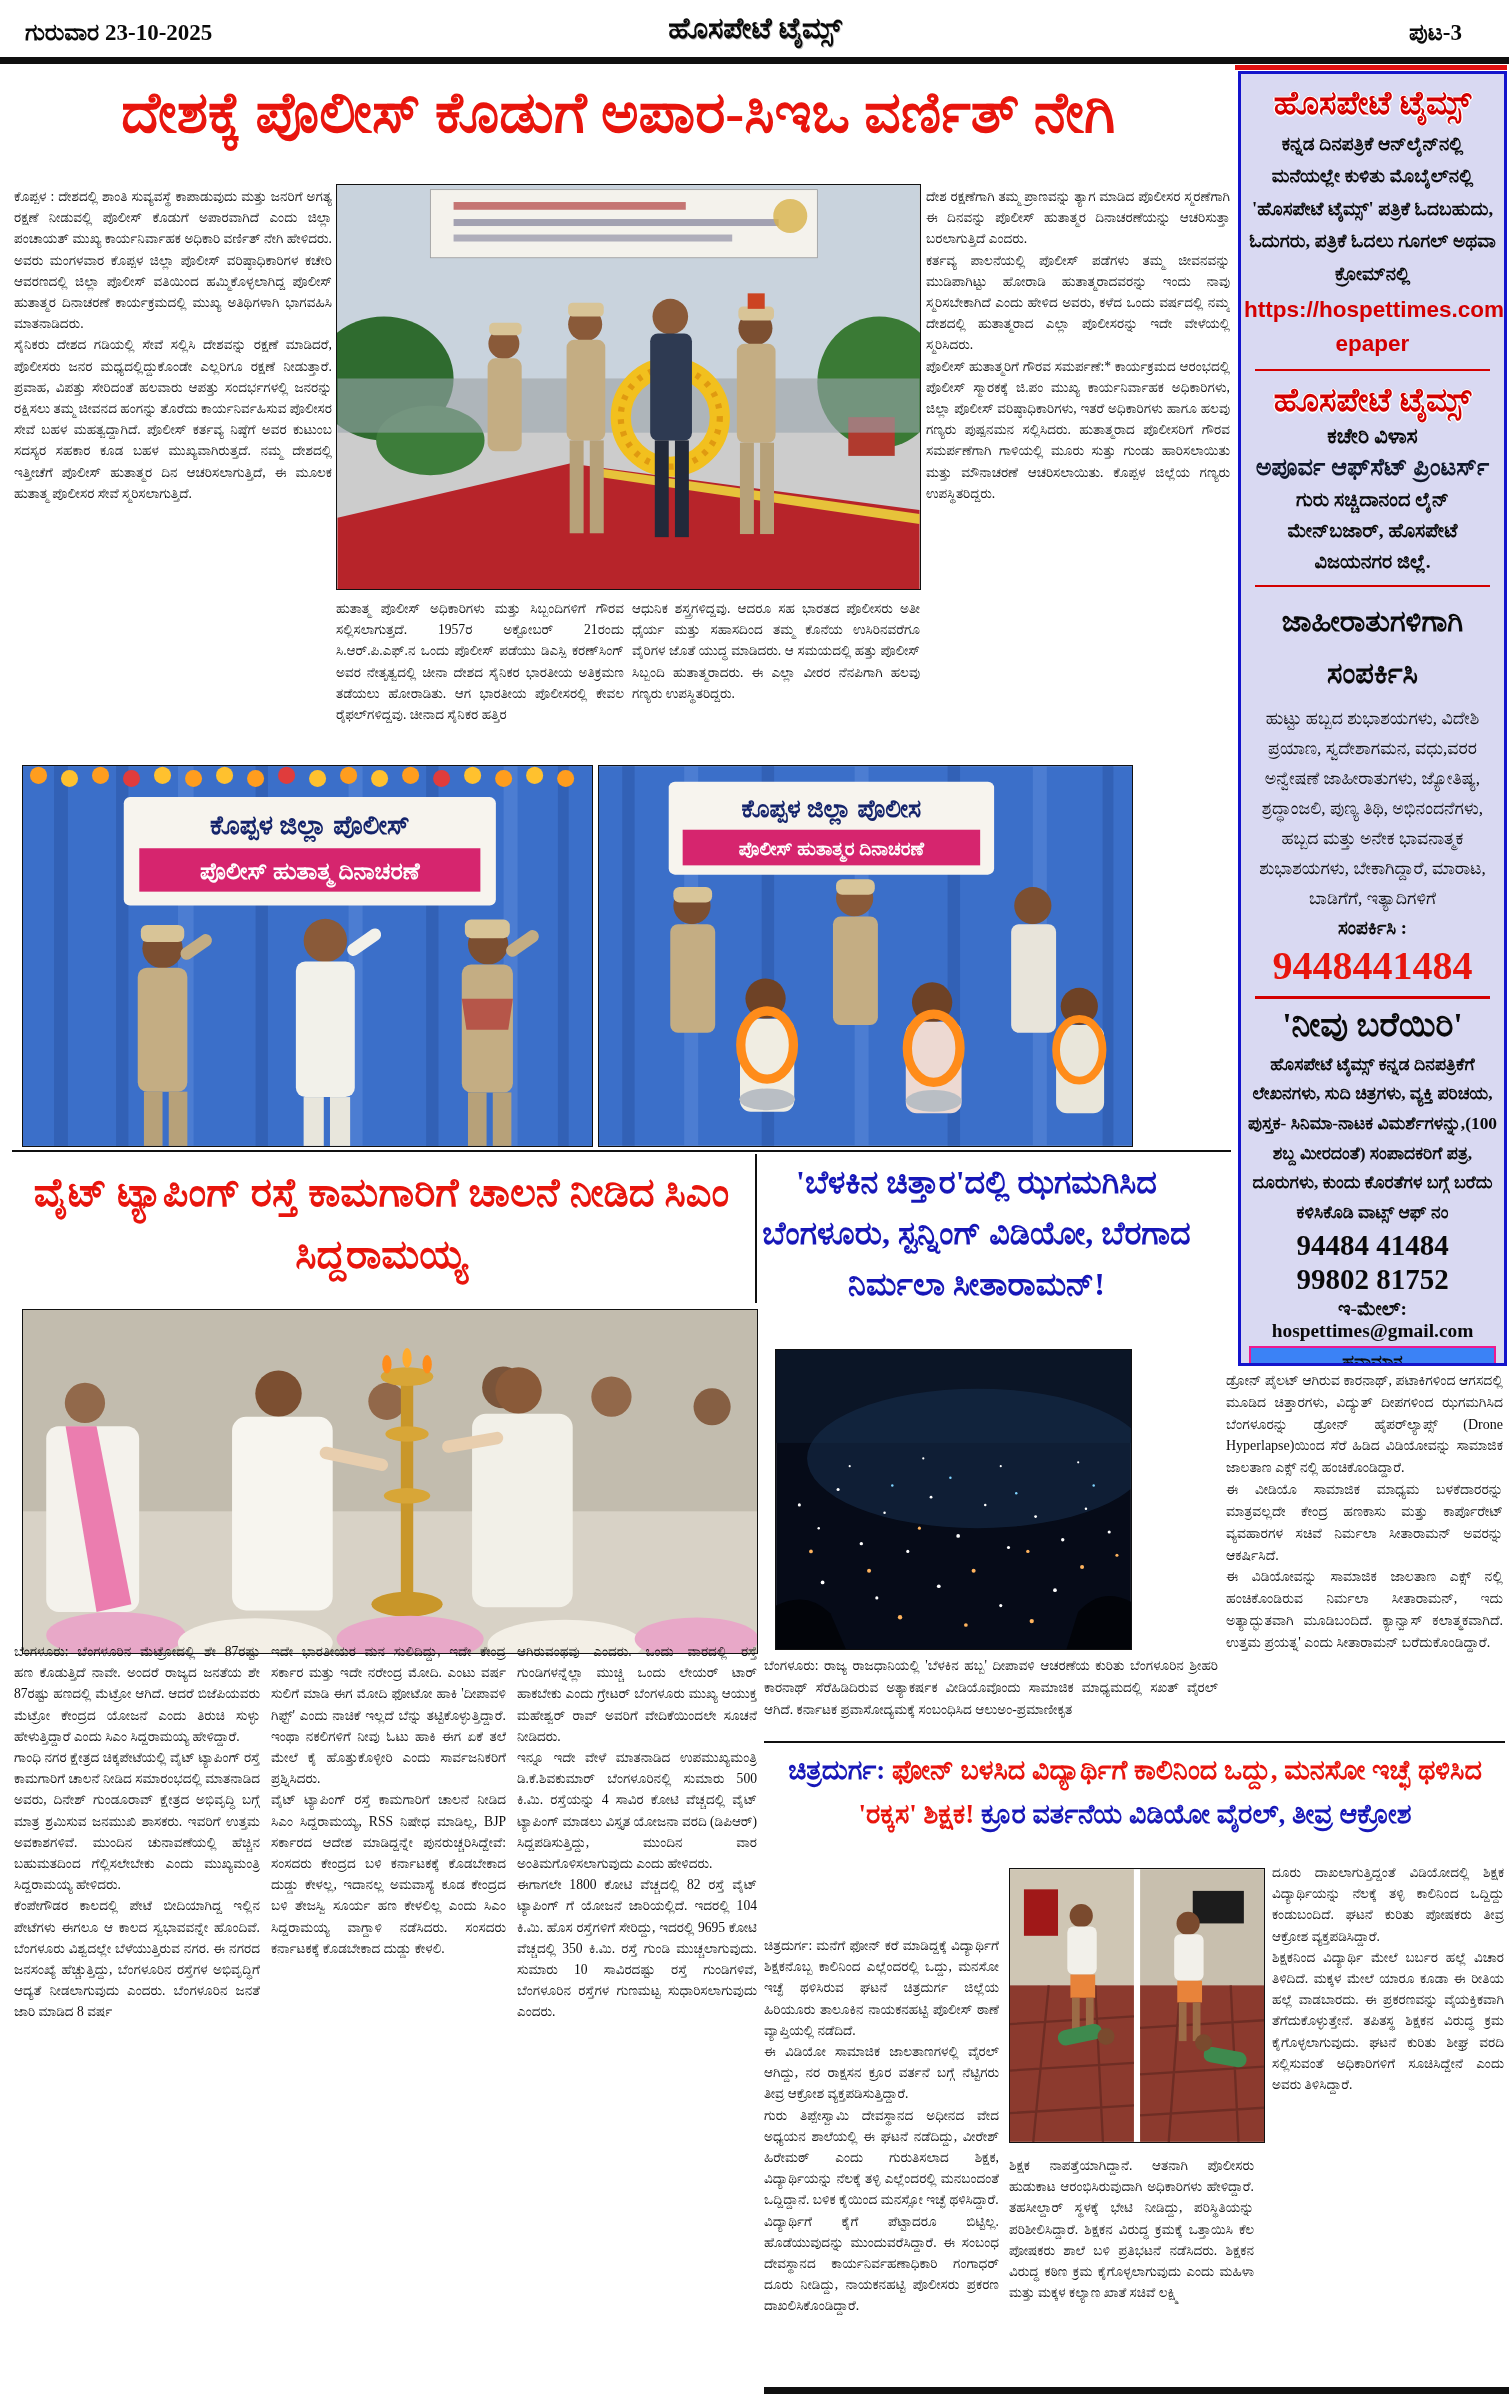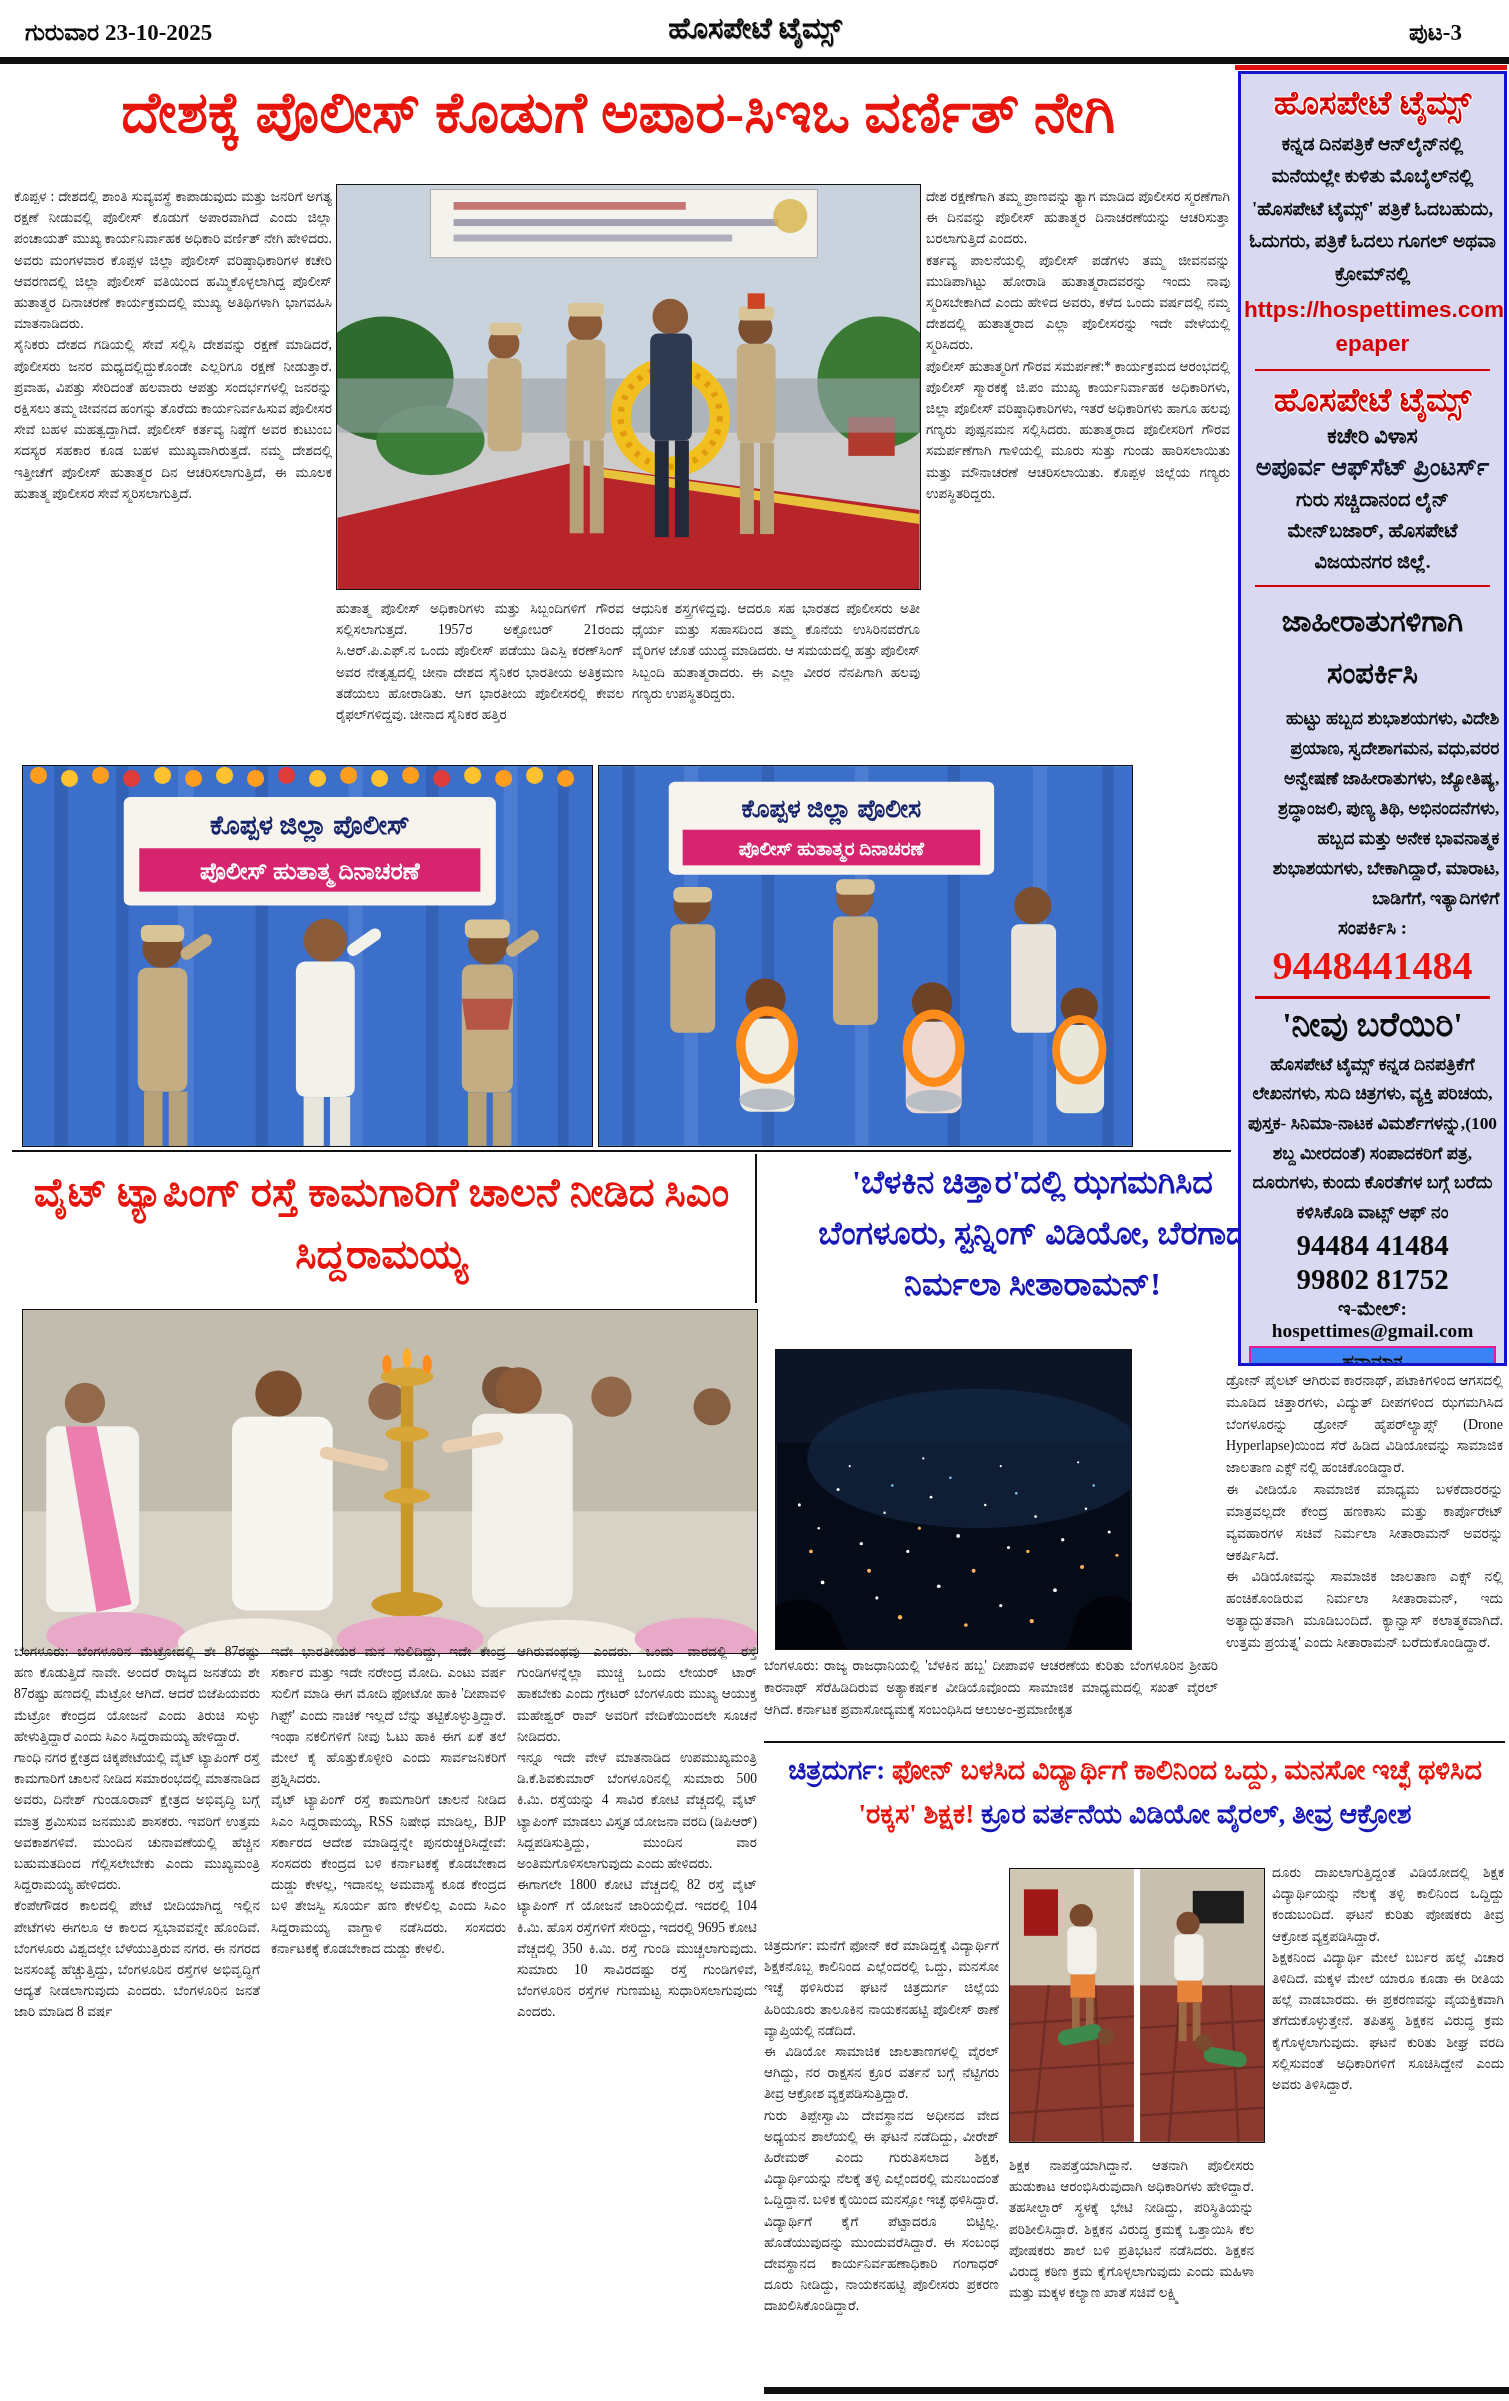--- a/index.html
+++ b/index.html
@@ -10,40 +10,40 @@
   .rule{position:absolute;background:#101010;}
   .red-rule{background:#d40000;height:2.3px;margin:7.7px 14px;}
   .hd-date{position:absolute;left:25px;top:20px;font-size:23px;font-weight:bold;}
   .hd-mast{position:absolute;left:50%;transform:translateX(-50%);top:12.4px;font-size:29px;
            font-weight:bold;text-shadow:0.8px 0.8px 0 #bbb;}
   .hd-page{position:absolute;right:48px;top:20px;font-size:23px;font-weight:bold;}
   .headline1{position:absolute;left:7.7px;top:73px;width:1221px;text-align:center;
              font-size:57px;font-weight:bold;color:#e8150d;line-height:1.4;}
   .headline2{position:absolute;left:15.5px;top:1162px;width:732px;text-align:center;
              font-size:40px;font-weight:bold;color:#e8150d;line-height:1.55;}
-  .headline3{position:absolute;left:800px;top:1157px;width:465px;text-align:center;
+  .headline3{position:absolute;left:744px;top:1157px;width:465px;text-align:center;
              font-size:32px;font-weight:bold;color:#1717b8;line-height:1.6;}
   .headline4{position:absolute;left:764px;top:1749px;width:742px;text-align:center;
              font-size:27px;font-weight:bold;line-height:1.62;}
   .blue{color:#1717b8;} .redtx{color:#e8150d;}
   .photo{position:absolute;border:1.5px solid #111;overflow:hidden;background:#ccc;}
   
   .sidebar{position:absolute;left:1238px;top:71px;width:263px;height:1289px;
            background:#d9d9f2;border:3.1px solid #1414cc;text-align:center;overflow:hidden;}
   .sb-redtop{position:absolute;left:1235px;top:65px;width:272px;height:5.4px;background:#e01010;}
   .sb-logo{font-size:33px;font-weight:bold;color:#d40000;margin:11px 3.1px 4.6px;
            text-shadow:-1.5px 0 #fff,1.5px 0 #fff,0 -1.5px #fff,0 1.5px #fff,0 0 1.5px #a00;}
   .sb-promo{font-size:18.6px;font-weight:bold;line-height:1.75;margin:3.1px 6.2px;}
   .sb-url{font-size:22.5px;font-weight:bold;color:#d40000;line-height:1.5;margin:1.5px 3.1px;
           font-family:"Liberation Sans",sans-serif;white-space:pre-line;}
   .sb-office{font-size:21px;font-weight:bold;margin:4.6px 3.1px;}
   .sb-printer{font-size:24px;font-weight:bold;color:#0f172a;margin:3.1px 1.5px;}
   .sb-addr{font-size:19.4px;font-weight:bold;line-height:1.6;margin:3.1px 6.2px;}
   .sb-adstitle{font-size:29px;font-weight:bold;line-height:1.8;margin:4.6px 1.5px;}
-  .sb-adsbody{font-size:17.4px;font-weight:bold;line-height:1.72;margin:3.1px 4.6px;text-align:right;}
+  .sb-adsbody{font-size:17.4px;font-weight:normal;line-height:1.72;margin:3.1px 4.6px;}
   .sb-contact{font-size:18.6px;font-weight:bold;margin:1.5px;}
   .sb-bigphone{font-size:40px;font-weight:bold;color:#e8150d;margin:3.1px 0;
                font-family:"Liberation Serif",serif;}
   .sb-writetitle{font-size:34px;font-weight:bold;margin:4.6px 0;}
   .sb-writebody{font-size:17.4px;font-weight:bold;line-height:1.7;margin:1.5px 4.6px;}
   .sb-phone{font-size:29px;font-weight:bold;margin:1.5px 0;}
   .sb-email{font-size:19.4px;font-weight:bold;margin:1.5px 0;}
   .wbox-title{background:#3b82f6;border:2.3px solid #ef1a8e;font-size:17px;font-weight:bold;
               margin:4.6px 7.7px 3.1px;padding:4px 0;}
   .caption{position:absolute;text-align:justify;font-size:13.6px;line-height:1.6;

